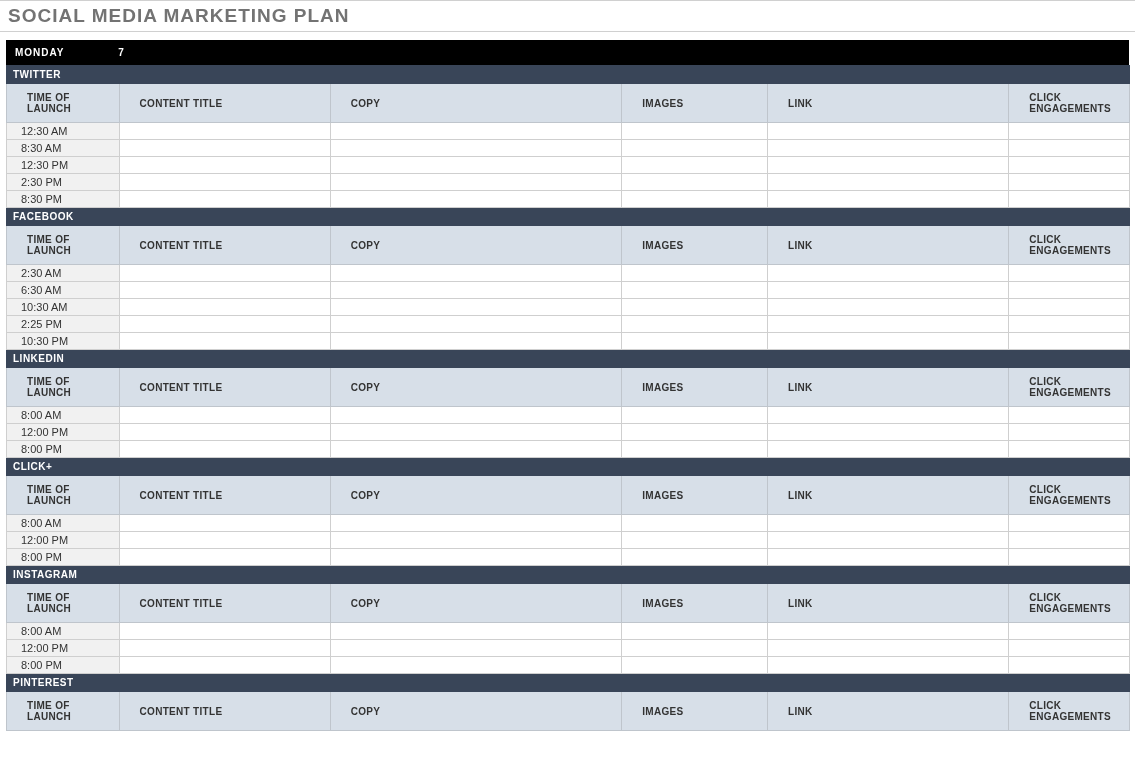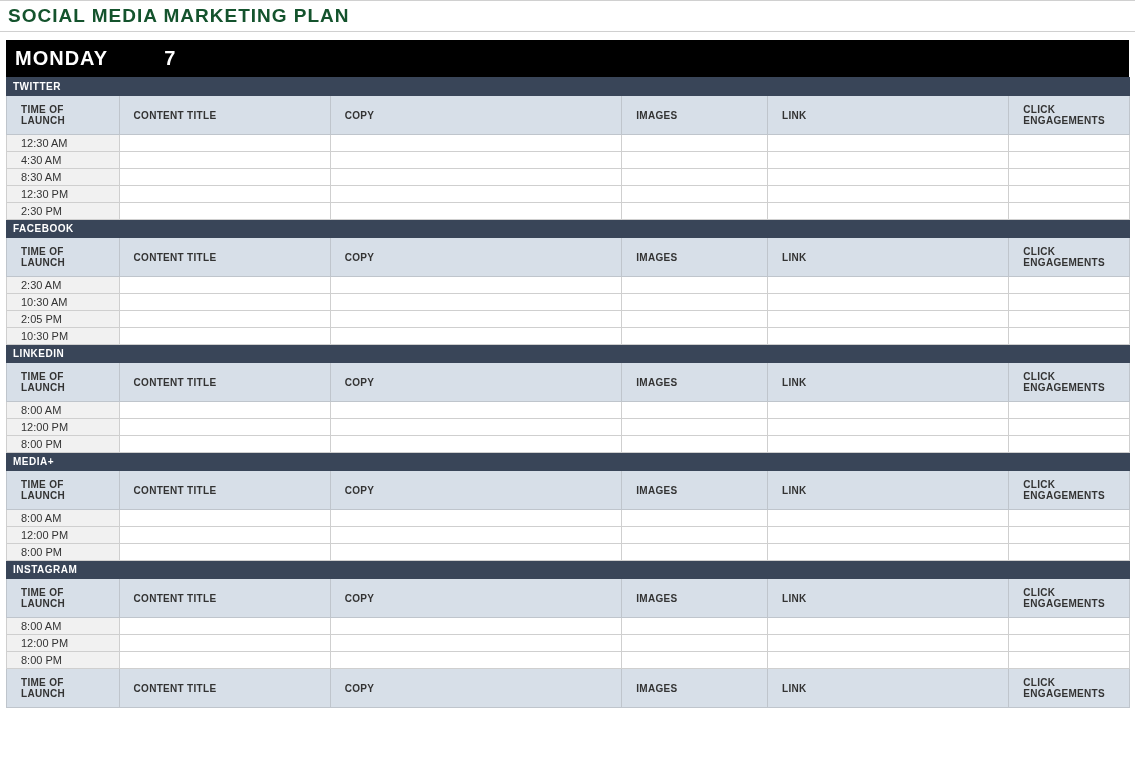--- a/index.html
+++ b/index.html
@@ -10,34 +10,34 @@
     background: #ffffff;
     width: 1135px;
   }
   .page {
     width: 1135px;
     padding: 0;
   }
   .title {
     font-size: 19px;
     font-weight: bold;
-    color: #14532d;
+    color: #737373;
     letter-spacing: 1px;
     padding: 4px 8px 4px 8px;
     border-top: 1px solid #d0d0d0;
     border-bottom: 1px solid #d0d0d0;
   }
   .spacer {
     height: 8px;
   }
   .day-bar {
     background: #000000;
     color: #ffffff;
     font-weight: bold;
-    font-size: 20px;
+    font-size: 10px;
     letter-spacing: 1px;
     padding: 6px 8px;
     border: 1px solid #000;
   }
   .day-bar .daynum {
     display: inline-block;
     margin-left: 50px;
   }
   table.plan {
     width: 1124px;
@@ -60,21 +60,21 @@
     letter-spacing: 0.5px;
     padding: 3px 6px;
     border: 1px solid #394558;
   }
   tr.col-header td {
     background: #d7dfe8;
     color: #333333;
     font-size: 10px;
     font-weight: bold;
     letter-spacing: 0.3px;
-    padding: 8px 14px;
+    padding: 8px 20px;
     border: 1px solid #bfc5cc;
   }
   tr.data-row td {
     background: #ffffff;
     font-size: 11px;
     color: #333333;
     padding: 2px 6px;
     height: 17px;
     border: 1px solid #cfcfcf;
   }
@@ -118,28 +118,20 @@
         </tr>
         <tr class="data-row">
           <td class="time-cell">12:30 AM</td>
           <td></td>
           <td></td>
           <td></td>
           <td></td>
           <td></td>
         </tr>
         <tr class="data-row">
-          <td class="time-cell">4:30 AM</td>
-          <td></td>
-          <td></td>
-          <td></td>
-          <td></td>
-          <td></td>
-        </tr>
-        <tr class="data-row">
           <td class="time-cell">8:30 AM</td>
           <td></td>
           <td></td>
           <td></td>
           <td></td>
           <td></td>
         </tr>
         <tr class="data-row">
           <td class="time-cell">12:30 PM</td>
           <td></td>
@@ -149,49 +141,65 @@
           <td></td>
         </tr>
         <tr class="data-row">
           <td class="time-cell">2:30 PM</td>
           <td></td>
           <td></td>
           <td></td>
           <td></td>
           <td></td>
         </tr>
+        <tr class="data-row">
+          <td class="time-cell">8:30 PM</td>
+          <td></td>
+          <td></td>
+          <td></td>
+          <td></td>
+          <td></td>
+        </tr>
         <tr class="network-row">
           <td colspan="6">FACEBOOK</td>
         </tr>
         <tr class="col-header">
           <td>TIME OF LAUNCH</td>
           <td>CONTENT TITLE</td>
           <td>COPY</td>
           <td>IMAGES</td>
           <td>LINK</td>
           <td>CLICK ENGAGEMENTS</td>
         </tr>
         <tr class="data-row">
           <td class="time-cell">2:30 AM</td>
           <td></td>
           <td></td>
           <td></td>
           <td></td>
           <td></td>
         </tr>
         <tr class="data-row">
+          <td class="time-cell">6:30 AM</td>
+          <td></td>
+          <td></td>
+          <td></td>
+          <td></td>
+          <td></td>
+        </tr>
+        <tr class="data-row">
           <td class="time-cell">10:30 AM</td>
           <td></td>
           <td></td>
           <td></td>
           <td></td>
           <td></td>
         </tr>
         <tr class="data-row">
-          <td class="time-cell">2:05 PM</td>
+          <td class="time-cell">2:25 PM</td>
           <td></td>
           <td></td>
           <td></td>
           <td></td>
           <td></td>
         </tr>
         <tr class="data-row">
           <td class="time-cell">10:30 PM</td>
           <td></td>
           <td></td>
@@ -228,21 +236,21 @@
         </tr>
         <tr class="data-row">
           <td class="time-cell">8:00 PM</td>
           <td></td>
           <td></td>
           <td></td>
           <td></td>
           <td></td>
         </tr>
         <tr class="network-row">
-          <td colspan="6">MEDIA+</td>
+          <td colspan="6">CLICK+</td>
         </tr>
         <tr class="col-header">
           <td>TIME OF LAUNCH</td>
           <td>CONTENT TITLE</td>
           <td>COPY</td>
           <td>IMAGES</td>
           <td>LINK</td>
           <td>CLICK ENGAGEMENTS</td>
         </tr>
         <tr class="data-row">
@@ -296,20 +304,23 @@
           <td></td>
           <td></td>
         </tr>
         <tr class="data-row">
           <td class="time-cell">8:00 PM</td>
           <td></td>
           <td></td>
           <td></td>
           <td></td>
           <td></td>
+        </tr>
+        <tr class="network-row">
+          <td colspan="6">PINTEREST</td>
         </tr>
         <tr class="col-header">
           <td>TIME OF LAUNCH</td>
           <td>CONTENT TITLE</td>
           <td>COPY</td>
           <td>IMAGES</td>
           <td>LINK</td>
           <td>CLICK ENGAGEMENTS</td>
         </tr>
       </tbody>

